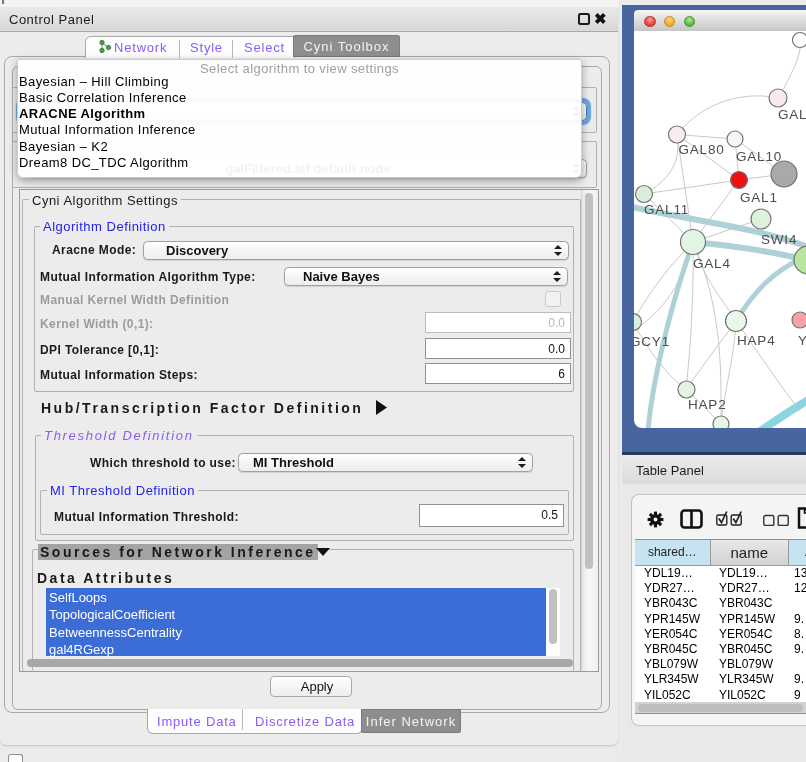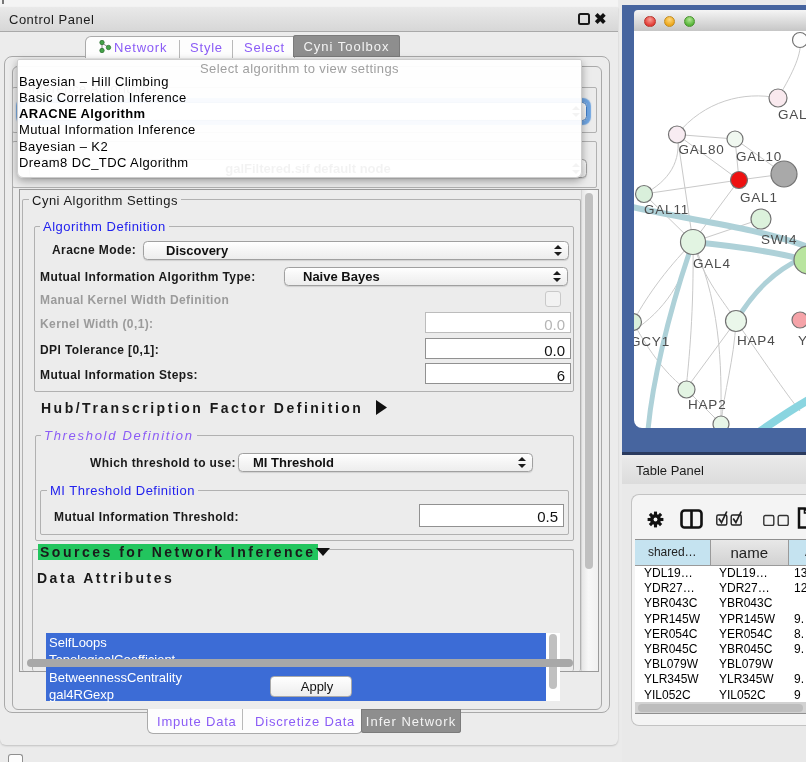--- a/index.html
+++ b/index.html
@@ -48,26 +48,26 @@
   #scrollpane{left:19px;top:189px;width:578px;height:481px;border:1px solid #9a9a9a;
      background:#ececec;}
   .vsb-track{position:absolute;right:0;top:0;width:16px;height:100%;
      background:linear-gradient(90deg,#e6e6e6,#f7f7f7 40%,#f0f0f0);border-left:1px solid #d4d4d4;}
   .vsb-thumb{position:absolute;background:#c0c0c0;border-radius:4.5px;}
   .hsb-thumb{position:absolute;background:#a8a8a8;border-radius:4px;}
   .lbl{position:absolute;font-size:12px;font-weight:bold;color:#1a1a1a;white-space:nowrap;letter-spacing:0.4px;}
   .hdr{position:absolute;font-size:14px;font-weight:bold;color:#1a1a1a;white-space:nowrap;letter-spacing:2.5px;}
   .lbl.dis{color:#9b9b9b;}
   .field{position:absolute;background:#fff;border:1px solid #919191;
-     font-size:15px;color:#111;text-align:right;}
+     font-size:12px;color:#111;text-align:right;}
   .field .v{position:absolute;right:5px;top:3px;}
   .field.dis{border-color:#bcbcbc;}
   .field.dis .v{color:#b5b5b5;}
   
-  #datalist{left:46px;top:588px;width:514px;height:68px;background:#fff;margin-top:45px;}
+  #datalist{left:46px;top:588px;width:514px;height:68px;background:#fff;}
   #datalist .sel{position:absolute;left:0;top:0;width:500px;height:68px;background:#3c6cd6;}
   #datalist .it{position:absolute;left:3px;color:#fff;font-size:13px;white-space:nowrap;}
   
   #applybtn{left:270px;top:676px;width:68px;height:19px;border:1px solid #a9a9a9;
      border-radius:4px;background:linear-gradient(#ffffff,#ededed);
      font-size:13px;color:#111;text-align:center;line-height:19px;padding-left:12px;}
   
   #netwin{left:622px;top:5px;width:184px;height:450px;background:#47659f;}
   #nettitle{left:12px;top:4.5px;width:172px;height:21.5px;
      background:linear-gradient(#f5f5f5,#c6c6c6);border-radius:4px 0 0 0;
@@ -177,21 +177,21 @@
     </div>
 
   <div class="grp" style="left:40px;top:490px;width:527px;height:43px;"></div>
   <div class="grplabel" style="left:47px;top:484px;color:#2222ee;">MI Threshold Definition</div>
   <div class="lbl" style="left:54px;top:510px;">Mutual Information Threshold:</div>
   <div class="field" style="left:419px;top:504px;width:143px;height:21px;">
       <span class="v">0.5</span>
     </div>
 
   <div class="grp" style="left:32px;top:549px;width:540px;height:121px;border-bottom:none;"></div>
-  <div class="hdr" style="left:38px;top:544px;background:#22c55e;padding:0 2px;">Sources for Network Inference</div>
+  <div class="hdr" style="left:38px;top:544px;background:#a3a3a3;padding:0 2px;">Sources for Network Inference</div>
   <svg class="abs" style="left:316px;top:547px;" width="15" height="10">
       <polygon points="0,1 14,1 7,9" fill="#111"></polygon>
     </svg>
   <div class="hdr" style="left:37px;top:570px;">Data Attributes</div>
 
   <div class="abs" id="datalist">
     <div class="sel"></div>
     <div class="it" style="top:2px;">SelfLoops</div>
     <div class="it" style="top:19px;">TopologicalCoefficient</div>
     <div class="it" style="top:37px;">BetweennessCentrality</div>

